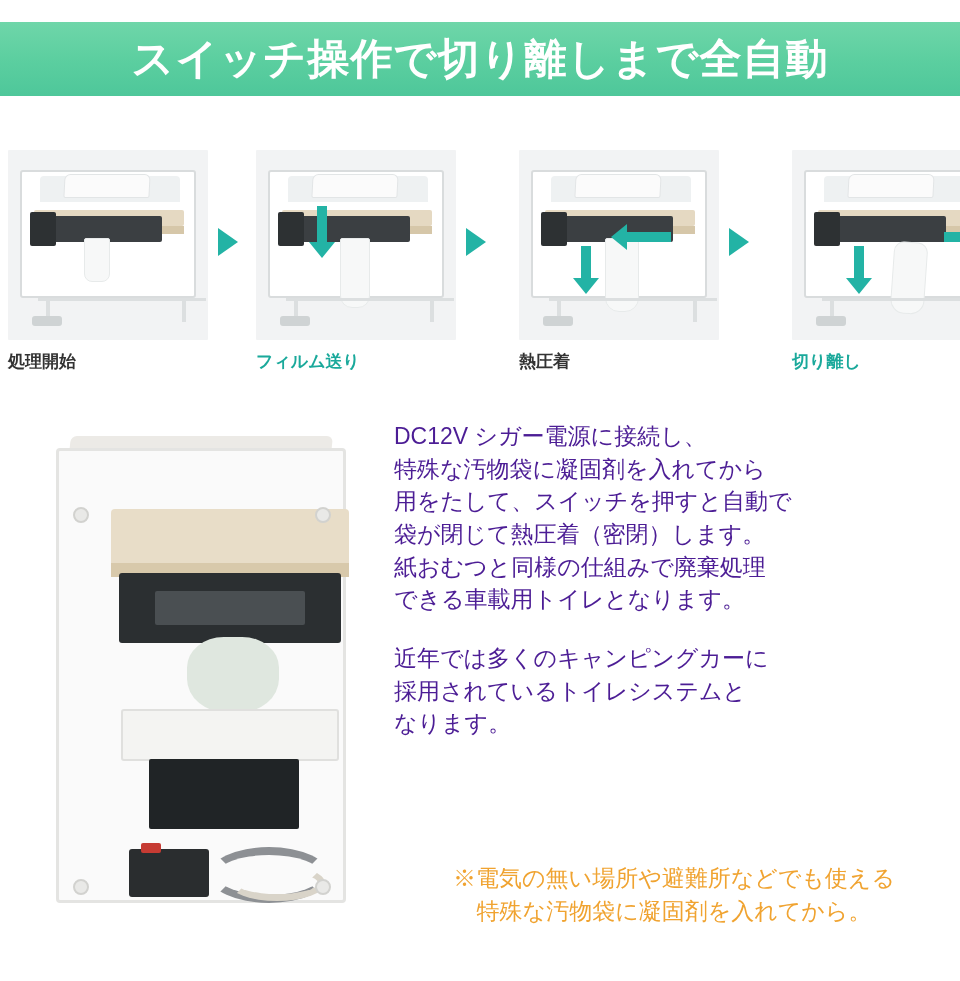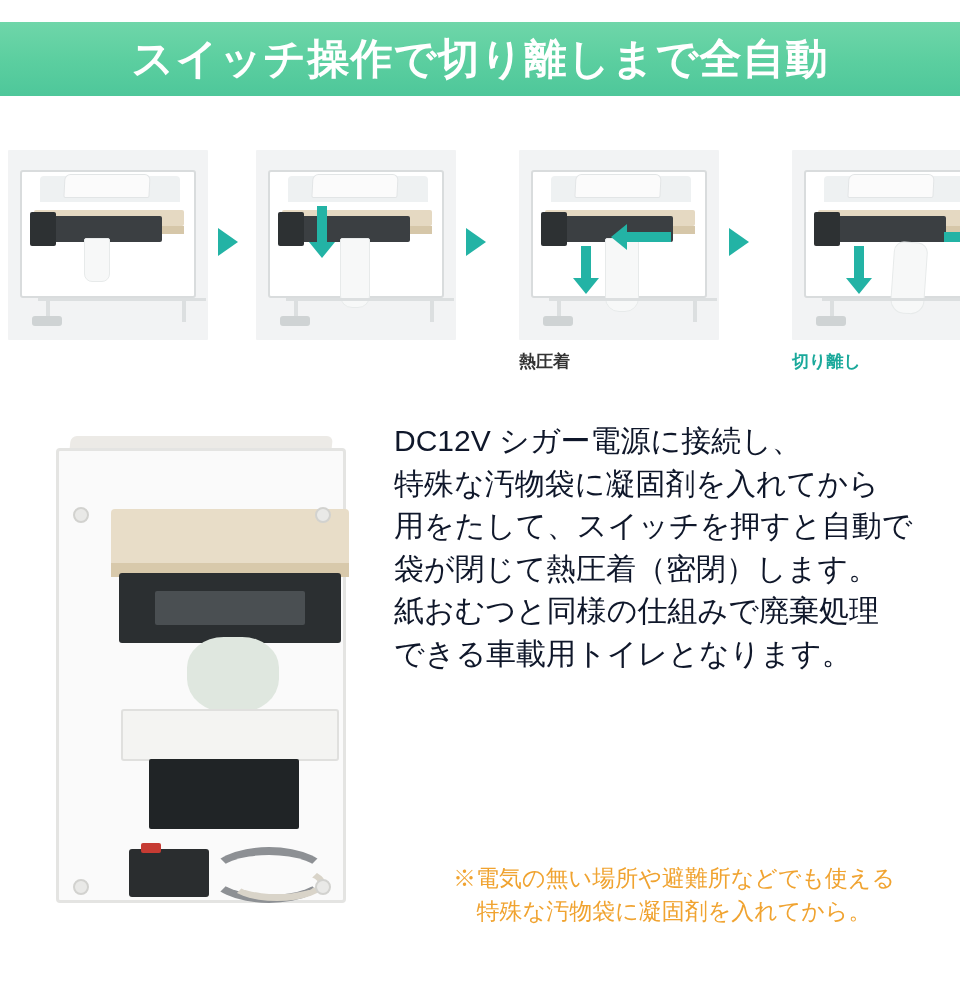--- a/index.html
+++ b/index.html
@@ -300,23 +300,23 @@
     background: #e9e9e7;
     border: 2px solid #d2d2cf;
   }
 
   .body-text {
     position: absolute;
     left: 394px; top: 420px;
     width: 560px;
   }
   .body-par {
-    font-size: 30px;
+    font-size: 23px;
     line-height: 1.42;
-    color: #0f172a;
+    color: #4c1d95;
     margin: 0 0 26px 0;
     font-family: "Liberation Sans", sans-serif;
     white-space: pre-line;
   }
   .note {
     position: absolute;
     left: 394px; top: 862px;
     width: 560px;
     text-align: center;
     color: #f0a330;
@@ -344,20 +344,21 @@
         <div class="m-wood2"></div>
         <div class="m-mech"></div>
         <div class="m-mech-dark"></div>
         <div class="m-film"></div>
         <div class="m-legs"></div>
         <div class="m-leg1"></div>
         <div class="m-leg2"></div>
         <div class="m-foot"></div>
       </div>
     </div>
+    <div class="step-label">処理開始</div>
     <div class="step-sep" style="left:210px;"></div>
   </div>
 
   <div class="step" style="left:248px;">
     <div class="step-img">
       <div class="m-body">
         <div class="m-top-lid"></div>
         <div class="m-bag-top"></div>
         <div class="m-wood"></div>
         <div class="m-wood2"></div>
@@ -365,20 +366,21 @@
         <div class="m-mech-dark"></div>
         <div class="m-film long"></div>
         <div class="m-legs"></div>
         <div class="m-leg1"></div>
         <div class="m-leg2"></div>
         <div class="m-foot"></div>
       </div>
       <div class="arrow-shaft" style="left:61px; top:56px; width:10px; height:38px;"></div>
       <div class="tri-down" style="left:53px; top:92px;"></div>
     </div>
+    <div class="step-label teal">フィルム送り</div>
     <div class="step-sep" style="left:210px;"></div>
   </div>
 
   <div class="step" style="left:496px;margin-left:15px;">
     <div class="step-img">
       <div class="m-body">
         <div class="m-top-lid"></div>
         <div class="m-bag-top"></div>
         <div class="m-wood"></div>
         <div class="m-wood2"></div>
@@ -444,16 +446,19 @@
   </div>
 </div>
 
 <div class="body-text">
   <p class="body-par">DC12V シガー電源に接続し、
 特殊な汚物袋に凝固剤を入れてから
 用をたして、スイッチを押すと自動で
 袋が閉じて熱圧着（密閉）します。
 紙おむつと同様の仕組みで廃棄処理
 できる車載用トイレとなります。</p>
+  <p class="body-par">近年では多くのキャンピングカーに
+採用されているトイレシステムと
+なります。</p>
 </div>
 
 <div class="note">※電気の無い場所や避難所などでも使える
 特殊な汚物袋に凝固剤を入れてから。</div>
 
 </body></html>

